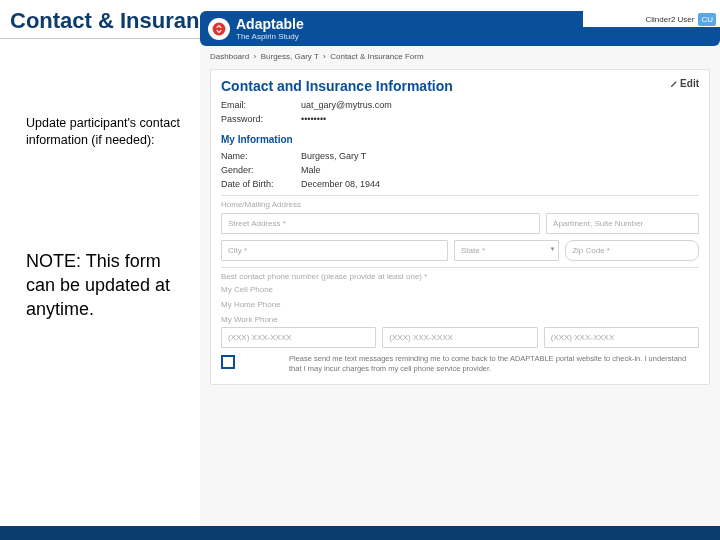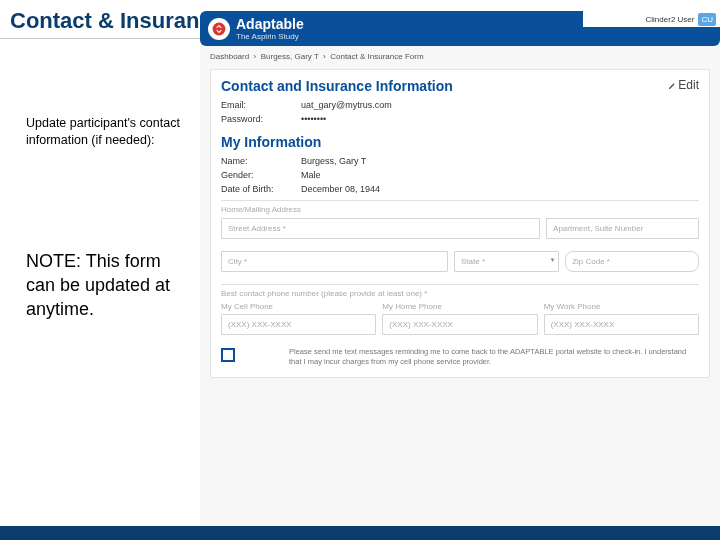--- a/index.html
+++ b/index.html
@@ -16,36 +16,36 @@
   .logo-badge { width: 22px; height: 22px; background: #fff; border-radius: 50%; display: flex; align-items: center; justify-content: center; margin-right: 6px; }
   .logo-badge svg { width: 14px; height: 14px; }
   .app-name { font-size: 14px; font-weight: bold; }
   .app-sub { font-size: 8px; color: #cfe0f2; display: block; }
   .user-chip { background: #58a7e8; color: #fff; font-size: 8px; padding: 2px 3px; border-radius: 2px; }
   .user-strip { background: #fff; height: 16px; position: absolute; right: 0; top: 0; width: 137px; display: flex; align-items: center; justify-content: flex-end; gap: 4px; padding-right: 4px; }
   .app-body { background: #f7f7f7; padding: 6px 10px 10px; font-size: 9px; color: #444; height: 480px; }
   .breadcrumb { font-size: 8px; color: #555; margin-bottom: 8px; }
   .card { background: #fff; border: 1px solid #e2e2e2; padding: 8px 10px 10px; border-radius: 2px; }
   .card-title { color: #0a4f99; font-size: 14px; font-weight: bold; margin-bottom: 6px; }
-  .edit-link { float: right; font-size: 12px; color: #444; }
+  .edit-link { float: right; font-size: 10px; color: #444; font-weight: bold; }
   .edit-link svg { width: 8px; height: 8px; vertical-align: middle; margin-right: 2px; }
   .row { display: flex; margin-bottom: 4px; }
   .row .lbl { width: 80px; color: #333; font-size: 9px; }
   .row .val { color: #333; font-size: 9px; }
-  .sect-title { color: #0a4f99; font-size: 14px; font-weight: bold; margin: 10px 0 6px; }
+  .sect-title { color: #0a4f99; font-size: 10px; font-weight: bold; margin: 10px 0 6px; }
   .hr { border-top: 1px solid #e0e0e0; margin: 6px 0 4px; }
   .addr-label { font-size: 8px; color: #aaa; margin-bottom: 4px; }
-  .input-row { display: flex; gap: 6px; margin-bottom: 12px; }
+  .input-row { display: flex; gap: 6px; margin-bottom: 6px; }
   .inp { border: 1px solid #d4d4d4; background: #fff; font-size: 8px; color: #aaa; padding: 5px 6px; border-radius: 1px; flex: 1; }
   .inp.sm { flex: 0 0 28%; border-radius: 8px; }
   .inp.xs { flex: 0 0 22%; }
   .inp.med { flex: 0 0 32%; }
   .sel { position: relative; }
   .sel::after { content: "▾"; position: absolute; right: 4px; top: 4px; font-size: 7px; color: #888; }
-  .phone-label { font-size: 8px; color: #aaa; display: flex; gap: 6px; margin-bottom: 3px; }
+  .phone-label { font-size: 8px; color: #aaa; display: flex; gap: 6px; margin-bottom: 3px; flex-direction: column; }
   .phone-label span { flex: 1; }
   .consent-row { display: flex; gap: 6px; align-items: flex-start; margin-top: 6px; }
   .chk { width: 14px; height: 14px; border: 2px solid #0a4f99; flex-shrink: 0; margin-top: 1px; }
   .consent-text { font-size: 7.5px; color: #777; line-height: 1.35; margin-left: 48px; }
   .footer-bar { position: absolute; bottom: 0; left: 0; right: 0; height: 14px; background: #0a3d6e; }
 </style>
 </head>
 <body>
 
 <div class="slide-title">Contact &amp; Insurance Form</div>

